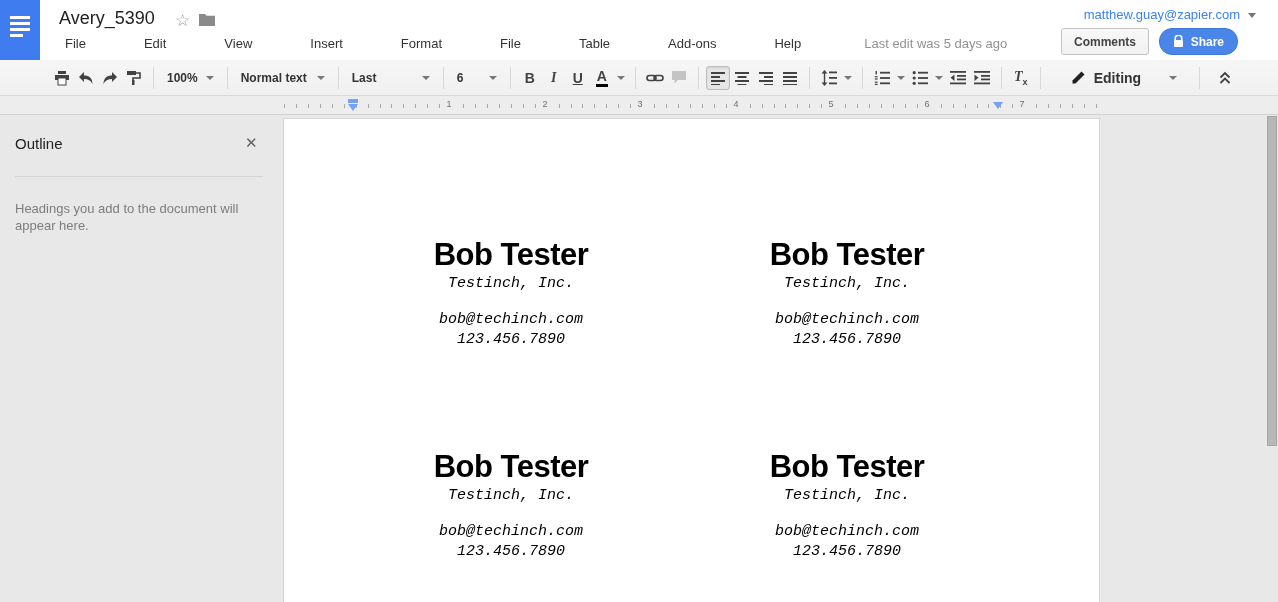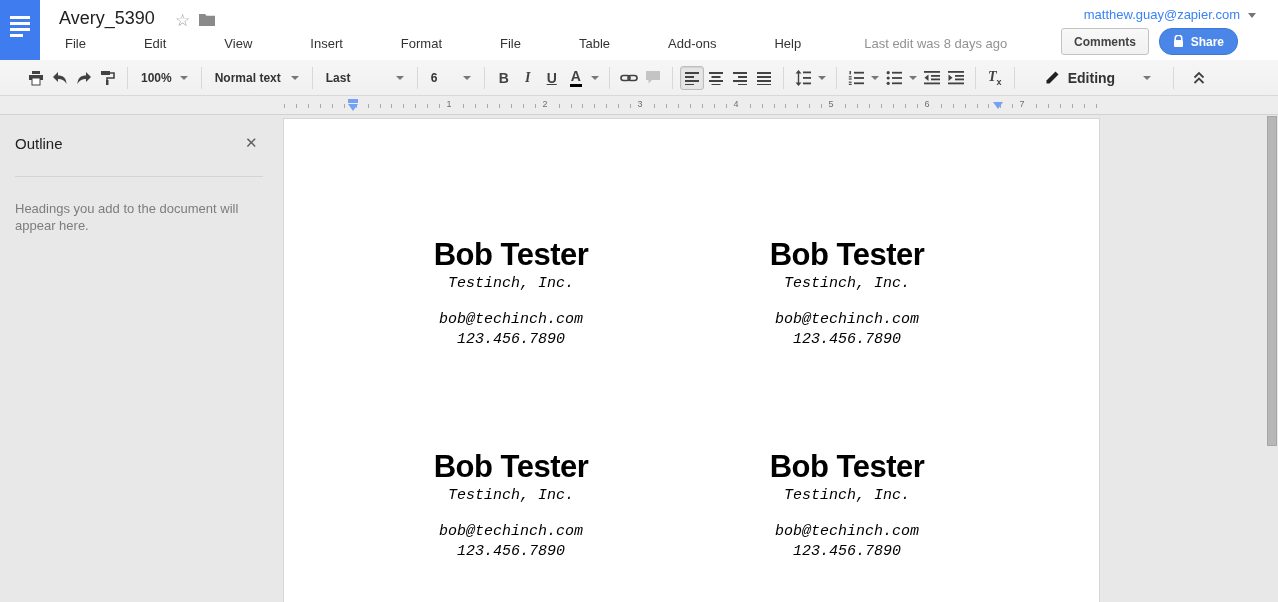--- a/index.html
+++ b/index.html
@@ -26,21 +26,21 @@
     border-left:4px solid transparent; border-right:4px solid transparent; border-top:5px solid #757575; cursor:pointer;}
   .btn-comments { position:absolute; right:129px; top:28px; height:27px; padding:12px 12px;
     background:linear-gradient(#f8f8f8,#f1f1f1); border:1px solid #c3c3c3; border-radius:3px;
     font-size:12px; font-weight:bold; color:#444; display:flex; align-items:center; cursor:pointer; }
   .btn-share { position:absolute; right:40px; top:28px; height:27px; padding:0 13px;
     background:#4a86e8; border:1px solid #3c78dc; border-radius:13px;
     font-size:12px; font-weight:bold; color:#fff; display:flex; align-items:center; gap:7px; cursor:pointer; }
   
   .toolbar { position:absolute; left:0; top:60px; width:1278px; height:36px;
     background:linear-gradient(#f6f6f6,#f0f0f0); border-bottom:1px solid #d9d9d9;
-    display:flex; align-items:center; padding-left:24px; }
+    display:flex; align-items:center; padding-left:50px; }
   .tbtn { height:24px; min-width:24px; border-radius:3px; display:flex; align-items:center; justify-content:center;
     color:#424242; cursor:pointer; padding:0 3px; }
   .tbtn.active { background:#e6e6e6; border:1px solid #bdbdbd; box-shadow:inset 0 1px 2px rgba(0,0,0,.1); }
   .tbtn.disabled { opacity:.55; }
   .sep { width:1px; height:22px; background:#d8d8d8; margin:0 7px; }
   .dd { display:flex; align-items:center; gap:8px; font-size:12px; font-weight:bold; color:#333;
     padding:0 6px; height:24px; border-radius:3px; cursor:pointer; }
   .dda { width:0; height:0; border-left:4px solid transparent; border-right:4px solid transparent;
     border-top:4px solid #777; }
   .bt { font-size:14px; font-weight:bold; color:#424242; }
@@ -102,21 +102,21 @@
   <div class="menubar">
     <span class="menu-item">File</span>
     <span class="menu-item">Edit</span>
     <span class="menu-item">View</span>
     <span class="menu-item">Insert</span>
     <span class="menu-item">Format</span>
     <span class="menu-item">File</span>
     <span class="menu-item">Table</span>
     <span class="menu-item">Add-ons</span>
     <span class="menu-item">Help</span>
-    <span class="last-edit">Last edit was 8 days ago</span>
+    <span class="last-edit">Last edit was 5 days ago</span>
   </div>
   <div class="account">matthew.guay@zapier.com</div>
   <div class="account-arrow"></div>
   <div class="btn-comments">
     <span>Comments</span>
   </div>
   <div class="btn-share">
     <span>
       <svg width="11" height="13" viewBox="0 0 11 13">
           <path d="M2.2 5 V3.6 a3.3 3.3 0 0 1 6.6 0 V5" fill="none" stroke="#fff" stroke-width="1.6"></path>

